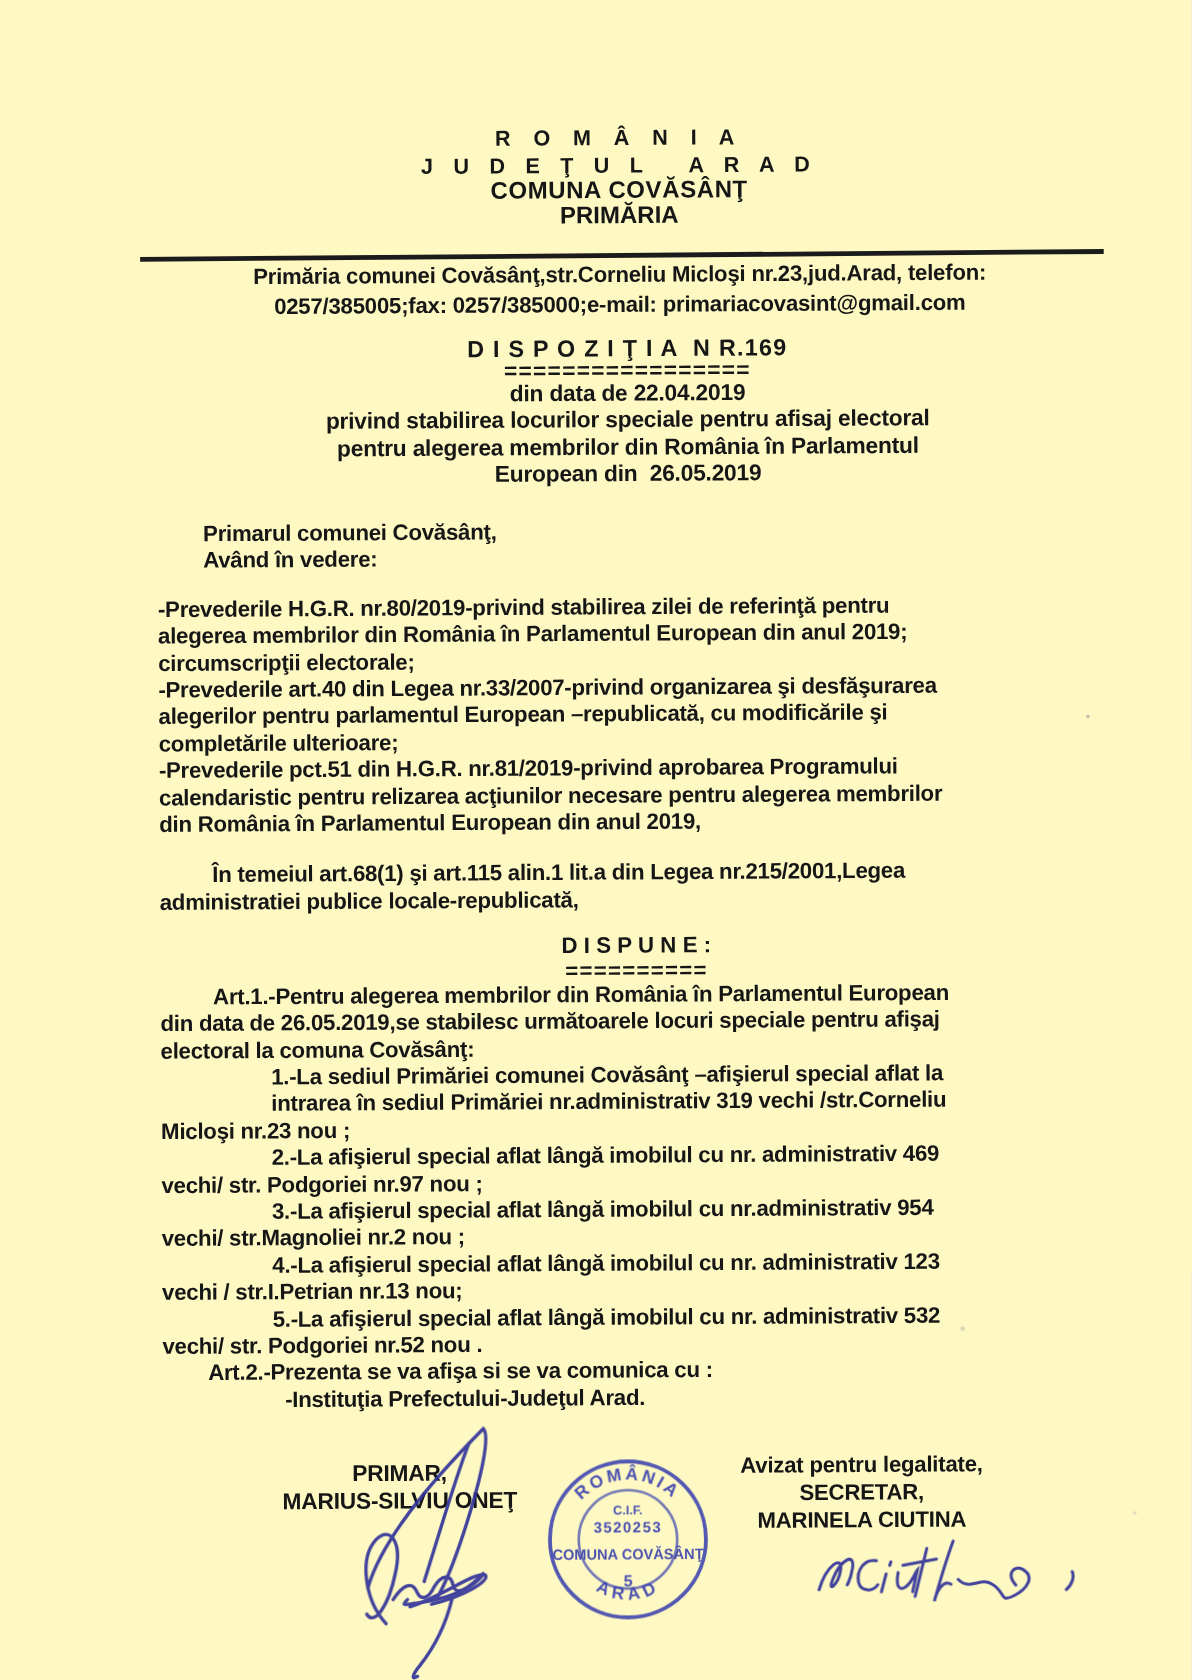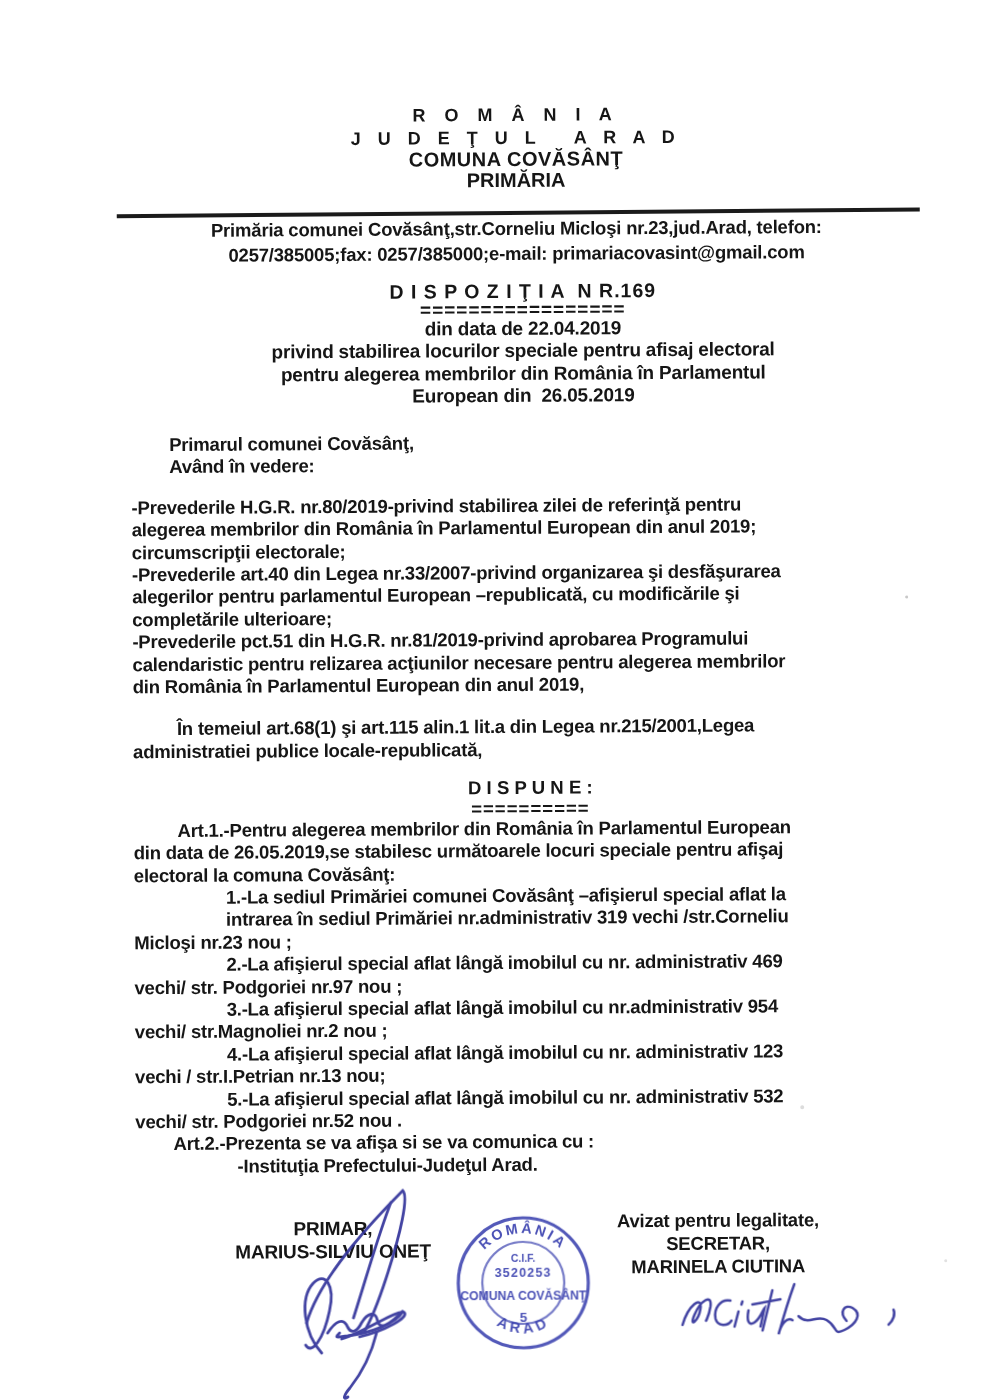--- a/index.html
+++ b/index.html
@@ -1,17 +1,17 @@
 <!DOCTYPE html>
 <html><head>
 <meta charset="utf-8">
 <style>
   html,body{margin:0;padding:0;background:#e8e8e8;}
   .page{
-    position:relative;width:993px;height:1400px;background:#ffffff;
+    position:relative;width:993px;height:1400px;background:#fef9c3;
     overflow:hidden;font-family:"Liberation Sans",sans-serif;font-weight:700;
     color:#161616;margin:0 auto;
   }
   .doc{position:absolute;inset:0;transform:rotate(-0.35deg);transform-origin:50% 18%;}
   .ln{white-space:pre-wrap;}
   
   .header-block{position:absolute;top:103px;left:20px;width:993px;text-align:center;}
   .h1{font-size:18px;letter-spacing:7px;line-height:24px;}
   .h2{font-size:18px;letter-spacing:6px;line-height:22px;}
   .h3{font-size:20px;letter-spacing:.5px;line-height:21px;}

